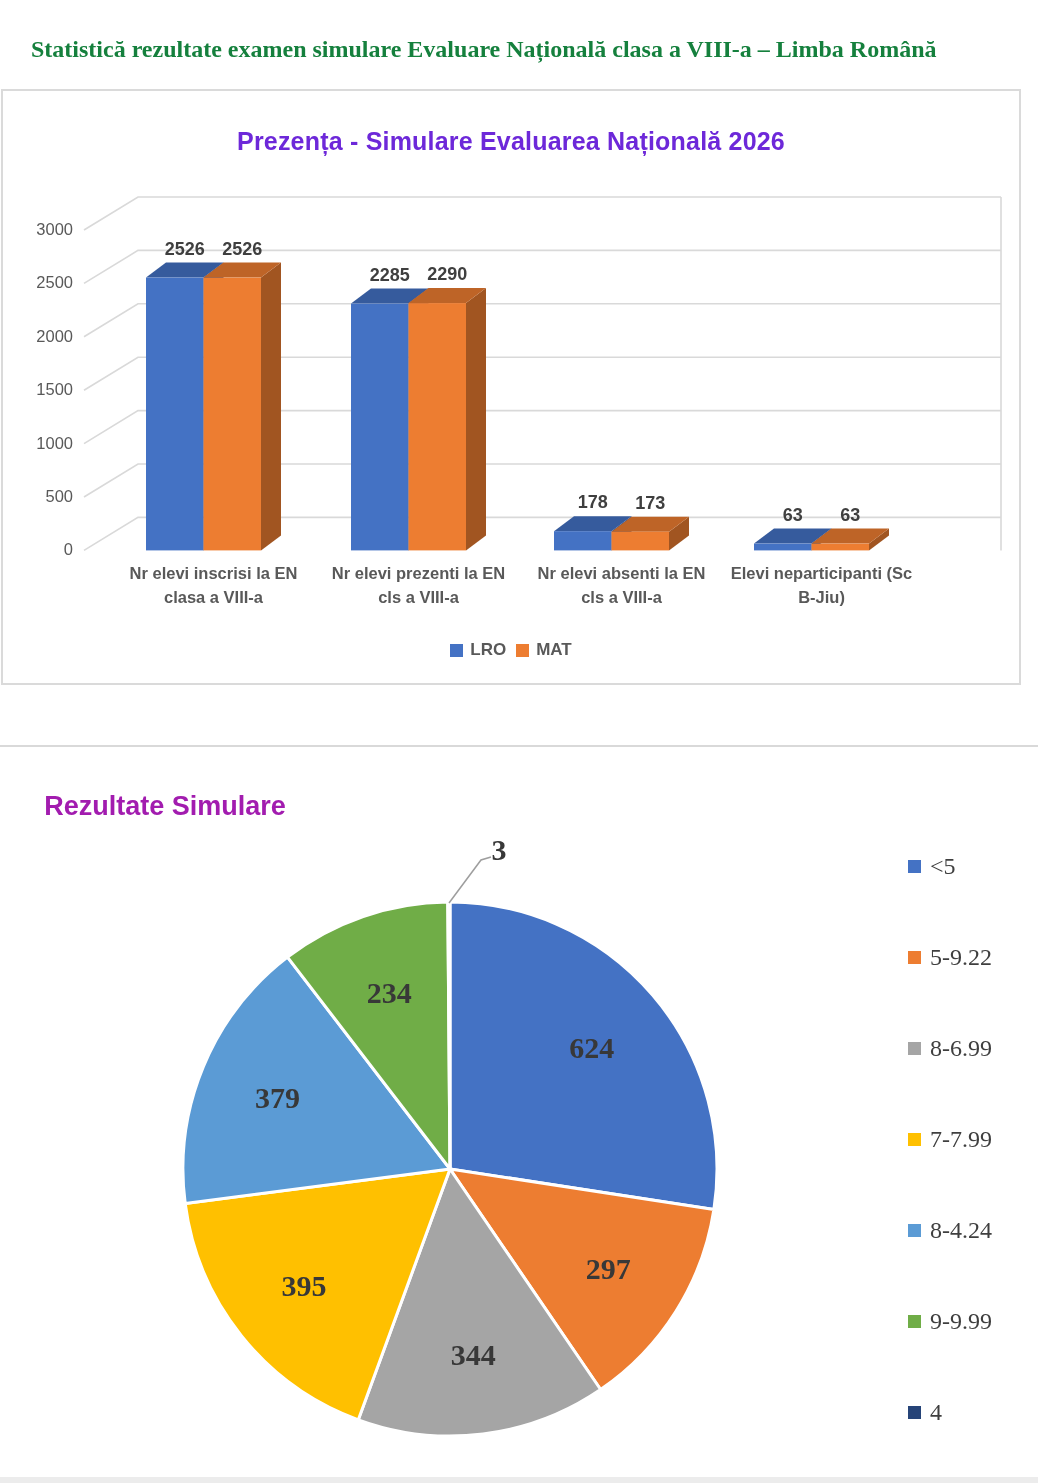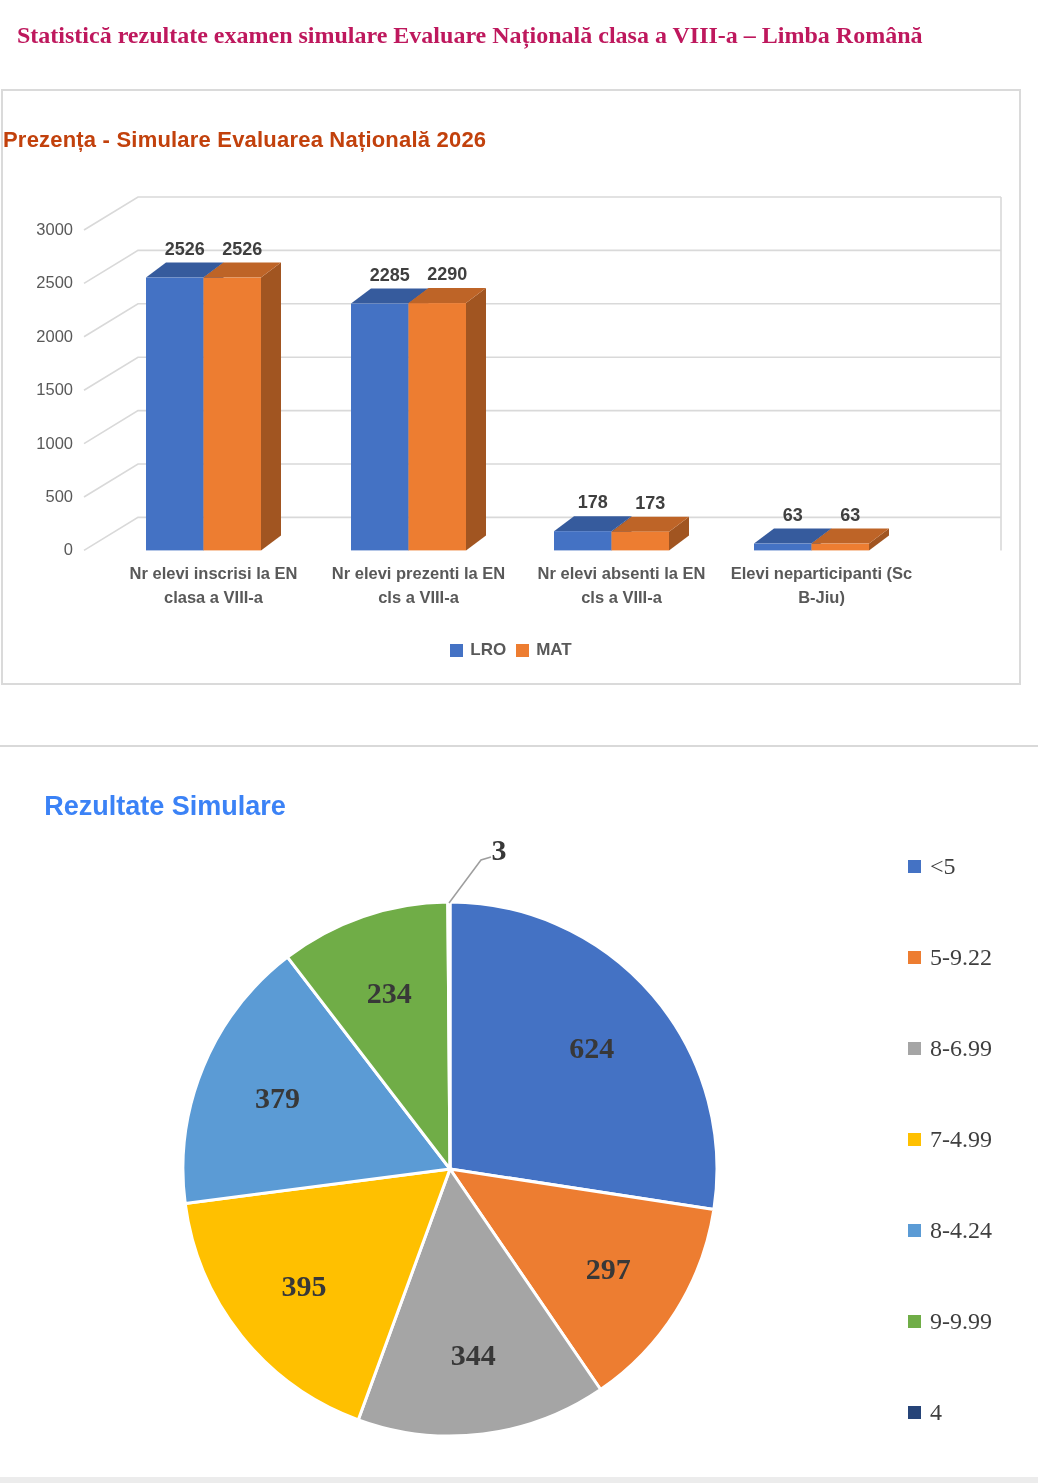--- a/index.html
+++ b/index.html
@@ -1,37 +1,37 @@
 <!DOCTYPE html>
 <html><head>
 <meta charset="utf-8">
 <style>
   html,body{margin:0;padding:0;background:#ffffff;}
   body{width:1038px;height:1483px;position:relative;font-family:"Liberation Sans",sans-serif;overflow:hidden;}
   .page{position:absolute;left:0;top:0;width:1038px;height:1483px;background:#ffffff;}
 
-  .doc-title{position:absolute;left:17px;top:22px;width:1006px;margin:0;
-    font-family:"Liberation Serif",serif;font-weight:bold;font-size:24px;color:#be185d;
+  .doc-title{position:absolute;left:17px;top:22px;width:1006px;margin:14px;
+    font-family:"Liberation Serif",serif;font-weight:bold;font-size:24px;color:#15803d;
     letter-spacing:0px;white-space:nowrap;}
 
   .panel-bar{position:absolute;left:1px;top:89px;width:1016px;height:592px;
     border:2px solid #dadada;background:#ffffff;}
-  .bar-title{position:absolute;left:0;right:0;top:36px;
-    font-size:22px;font-weight:bold;color:#c2410c;letter-spacing:0.2px;}
+  .bar-title{position:absolute;left:0;right:0;top:36px;text-align:center;
+    font-size:25px;font-weight:bold;color:#6d28d9;letter-spacing:0.2px;}
   #bar-svg{position:absolute;left:0;top:0;}
   .bar-legend{position:absolute;left:0;right:0;top:549px;display:flex;justify-content:center;
     align-items:center;gap:10px;}
   .legend-item{display:flex;align-items:center;gap:7px;font-size:17px;font-weight:600;color:#595959;}
   .swatch{width:13px;height:13px;display:inline-block;}
 
   .divider{position:absolute;left:0;top:745px;width:1038px;border-top:2px solid #d9d9d9;}
 
   #pie-svg{position:absolute;left:0;top:760px;}
   .pie-title{position:absolute;left:8px;top:786px;width:314px;text-align:center;
-    font-size:27px;font-weight:bold;color:#3b82f6;line-height:40px;}
+    font-size:27px;font-weight:bold;color:#a21caf;line-height:40px;}
   .pie-legend{position:absolute;left:908px;top:848px;display:flex;flex-direction:column;gap:55px;}
   .pitem{display:flex;align-items:center;gap:9px;height:36px;
     font-family:"Liberation Serif",serif;font-size:24px;color:#3f3f3f;}
   .pswatch{width:13px;height:13px;display:inline-block;}
 
   .bottom-strip{position:absolute;left:0;top:1477px;width:1038px;height:6px;background:#ececec;}
 
   #bar-svg text{font-family:"Liberation Sans",sans-serif;}
   #bar-svg .ytick{font-size:16.5px;fill:#595959;font-weight:400;}
   #bar-svg .dlabel{font-size:18px;font-weight:bold;fill:#3f3f3f;}
@@ -146,21 +146,21 @@
     <div class="pitem">
       <span class="pswatch" style="background: rgb(237, 125, 49);"></span>
       <span>5-9.22</span>
     </div>
     <div class="pitem">
       <span class="pswatch" style="background: rgb(165, 165, 165);"></span>
       <span>8-6.99</span>
     </div>
     <div class="pitem">
       <span class="pswatch" style="background: rgb(255, 192, 0);"></span>
-      <span>7-4.99</span>
+      <span>7-7.99</span>
     </div>
     <div class="pitem">
       <span class="pswatch" style="background: rgb(91, 155, 213);"></span>
       <span>8-4.24</span>
     </div>
     <div class="pitem">
       <span class="pswatch" style="background: rgb(112, 173, 71);"></span>
       <span>9-9.99</span>
     </div>
     <div class="pitem">

